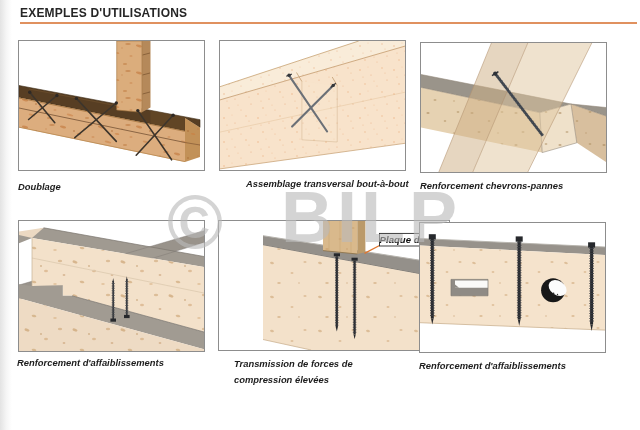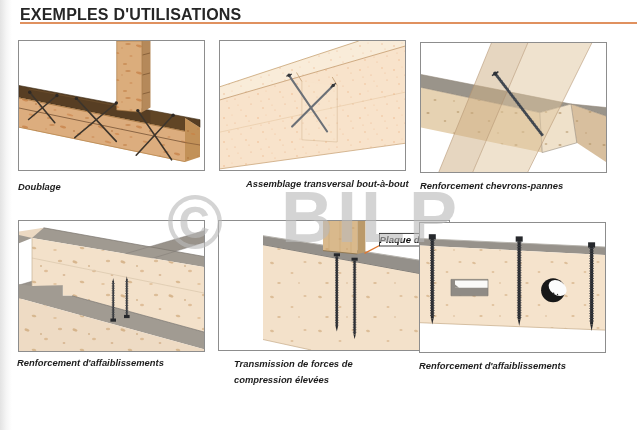--- a/index.html
+++ b/index.html
@@ -1,18 +1,18 @@
 <!DOCTYPE html>
 <html><head>
 <meta charset="utf-8">
 <style>
 html,body{margin:0;padding:0;}
 body{width:640px;height:430px;background:#ffffff;font-family:"Liberation Sans",sans-serif;overflow:hidden;position:relative;}
 .abs{position:absolute;}
-.title{left:20px;top:6px;font-size:16px;font-weight:bold;color:#262626;letter-spacing:.2px;}
+.title{left:20px;top:6px;font-size:12px;font-weight:bold;color:#262626;letter-spacing:.2px;}
 .rule{left:20px;top:22px;width:617px;height:1.6px;background:#e0915f;}
 .box{border:1px solid #8d8d8d;background:#fff;}
 .box svg{display:block;}
 .cap{font-size:9.4px;font-weight:bold;font-style:italic;color:#1c1c1c;line-height:15.5px;}
 .wm{color:rgba(186,186,186,0.62);font-weight:bold;z-index:50;pointer-events:none;}
 .ledge{left:0;top:0;width:12px;height:430px;background:linear-gradient(to right,#e3e3e3,#f6f6f6 55%,#ffffff);z-index:60;}
 </style>
 </head>
 <body>
 <div class="abs ledge"></div>

